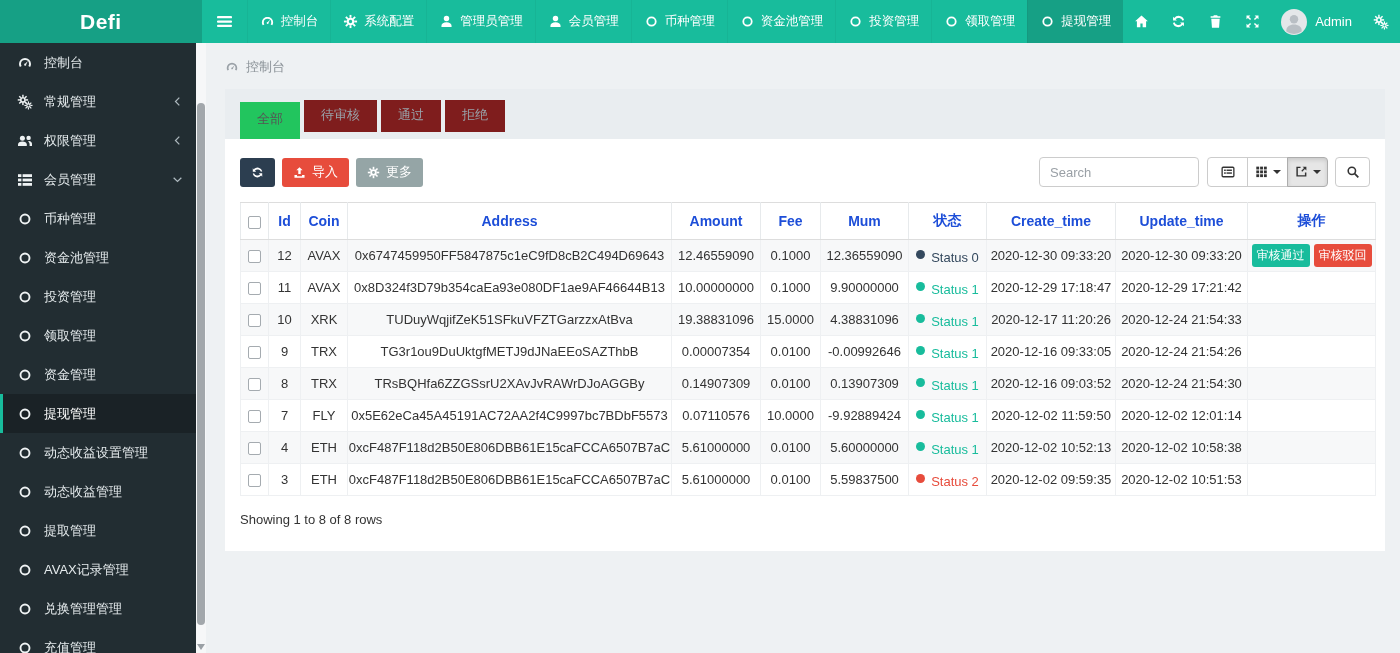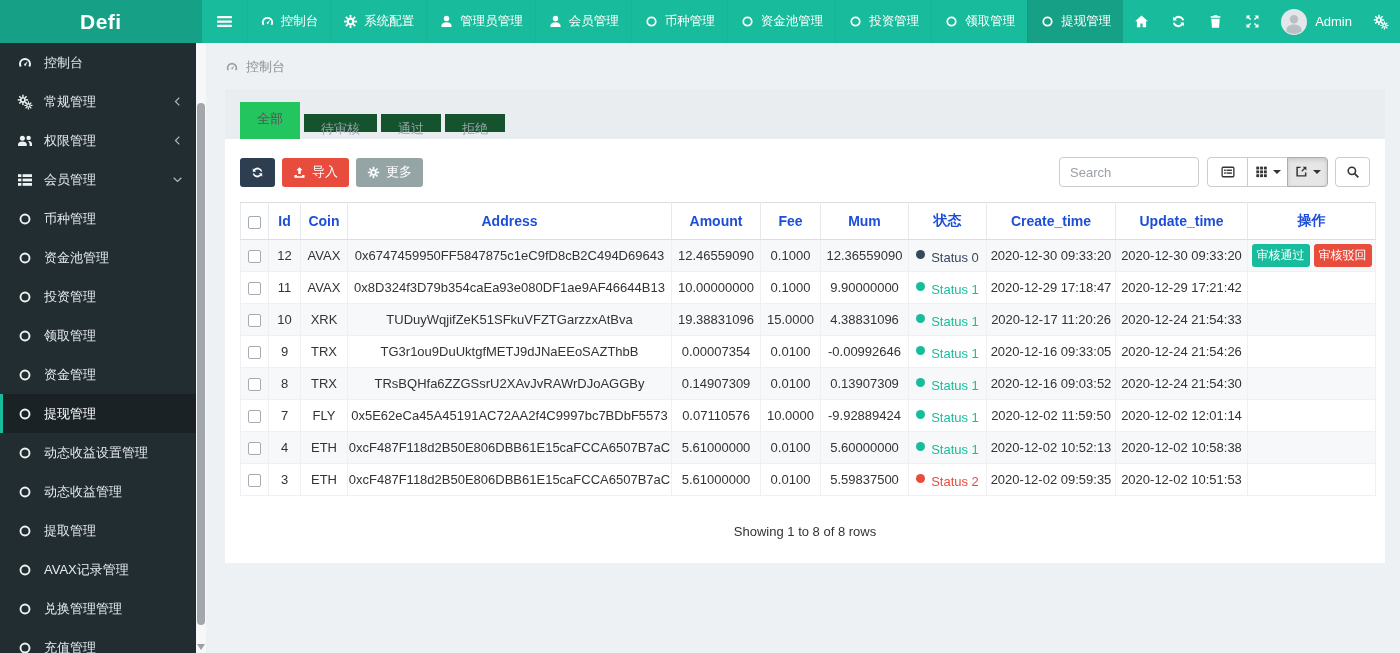--- a/index.html
+++ b/index.html
@@ -41,35 +41,35 @@
                          border-top:6px solid #9aa0a5; }
 
   
   .content { position:absolute; top:43px; left:206px; right:0; bottom:0; background:#eef1f3; }
   .breadcrumb { display:flex; align-items:center; gap:7px; margin:15px 0 0 19px;
                 color:#8a9197; font-size:13px; }
   .breadcrumb .bicon { width:14px; height:14px; color:#9aa1a7; }
 
   .card { margin:13px 15px 0 19px; background:#fff; }
   .card-head { height:50px; background:#e9edf0; display:flex; align-items:flex-end; padding:0 0 0 15px; }
-  .tab { height:18px; line-height:30px; padding:0 17px; margin:0 4px 7px 0; font-size:13px;
-         background:#14532d; color:#99a3aa; cursor:pointer; }
+  .tab { height:32px; line-height:30px; padding:0 17px; margin:0 4px 7px 0; font-size:13px;
+         background:#7f1d1d; color:#99a3aa; cursor:pointer; }
   .tab.active { height:37px; line-height:33px; margin-bottom:0; background:#22c55e; color:#555; }
 
   .card-body { padding:0 15px 24px; }
   .toolbar { display:flex; align-items:center; padding:18px 0 13px;justify-content:center; }
   .btn { height:29px; border:none; border-radius:3px; color:#fff; font-size:13px;
          display:inline-flex; align-items:center; gap:6px; padding:0 11px; margin-right:7px; cursor:pointer;
          font-family:inherit; }
   .btn .bic { width:13px; height:13px; }
   .btn-dark { background:var(--dark,#2c3e50); }
   .btn-red  { background:var(--danger,#e74c3c); }
   .btn-gray { background:var(--gray,#95a5a6); }
   .spacer { flex:1; }
-  .search-input { width:140px; height:30px; border:1px solid #ccc; border-radius:4px;
+  .search-input { width:160px; height:30px; border:1px solid #ccc; border-radius:4px;
                   padding:0 10px; font-size:13px; color:#555; margin-right:8px; font-family:inherit; }
   .search-input::placeholder { color:#9aa0a6; }
   .btn-group { display:flex; }
   .gbtn { width:41px; height:30px; background:#fff; border:1px solid #ccc; color:#333;
           display:flex; align-items:center; justify-content:center; gap:4px; cursor:pointer; margin-left:-1px; }
   .btn-group .gbtn:first-child { border-radius:4px 0 0 4px; margin-left:0; }
   .btn-group .gbtn:last-child { border-radius:0 4px 4px 0; }
   .gbtn.pressed { background:#e6e6e6; border-color:#adadad; box-shadow:inset 0 2px 4px rgba(0,0,0,.13); }
   .gbtn.solo { margin-left:7px; border-radius:4px; width:35px; }
   .gbtn .gic { width:14px; height:14px; }
@@ -100,21 +100,21 @@
   .status { display:inline-flex; align-items:flex-start; gap:6px; font-size:13px; }
   .dot { width:9px; height:9px; border-radius:50%; display:inline-block; }
   .s0 { color:var(--status0,#34495e); } .s0 .dot { background:var(--status0,#34495e); }
   .s1 { color:var(--status1,#18bc9c); } .s1 .dot { background:var(--status1,#18bc9c); }
   .s2 { color:var(--status2,#e74c3c); } .s2 .dot { background:var(--status2,#e74c3c); }
   .act { border:none; border-radius:3px; color:#fff; font-size:12px; padding:3px 5px; margin:0 2px;
          cursor:pointer; font-family:inherit; }
   .act-ok { background:var(--status1,#18bc9c); }
   .act-no { background:var(--status2,#e74c3c); }
 
-  .summary { margin-top:28px; font-size:13px; color:#333; text-align:center; }
+  .summary { margin-top:16px; font-size:13px; color:#333; text-align:left; }
 </style>
 </head>
 <body>
 
 <div class="app">
 
   <header class="topbar">
     <div class="brand">Defi</div>
     <div class="nav-toggle">
       <span class="ticon">

